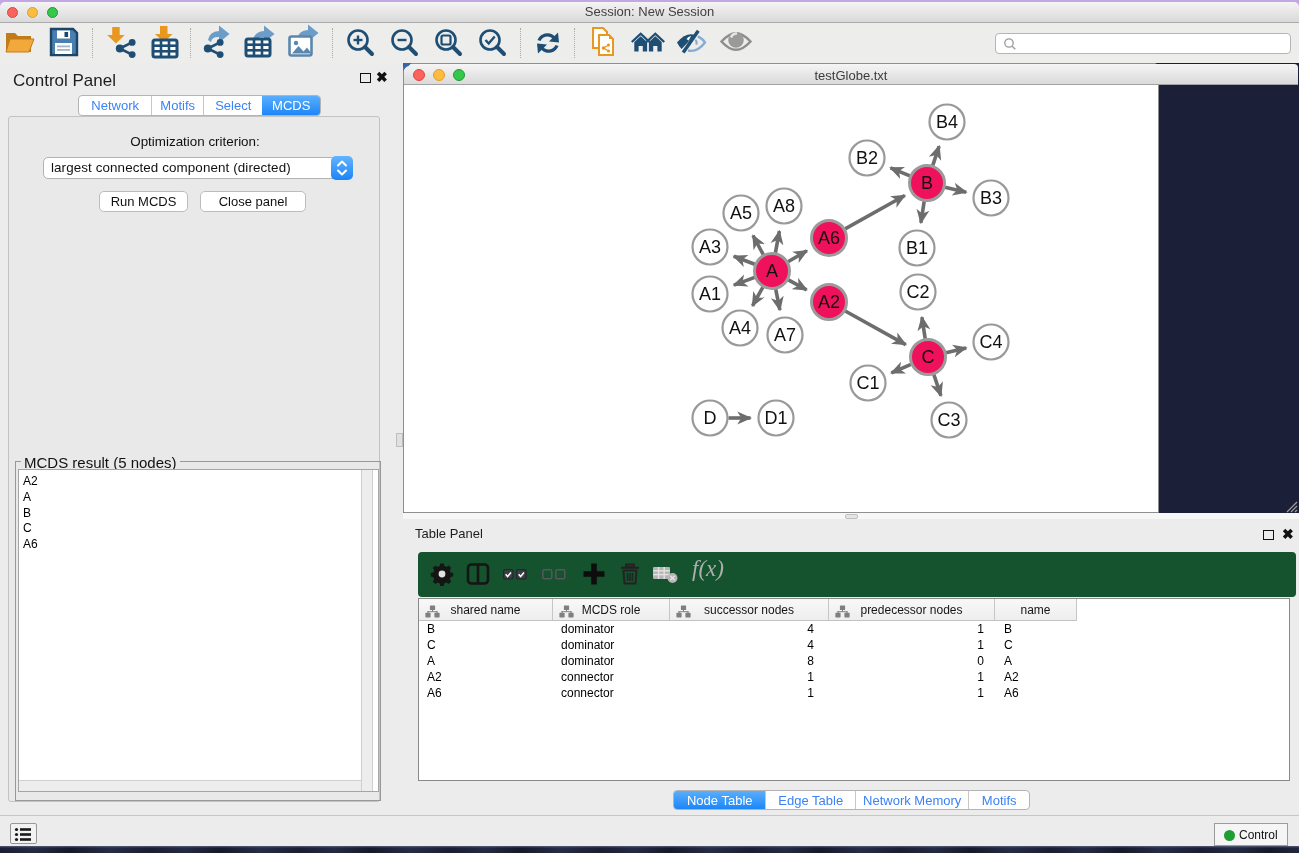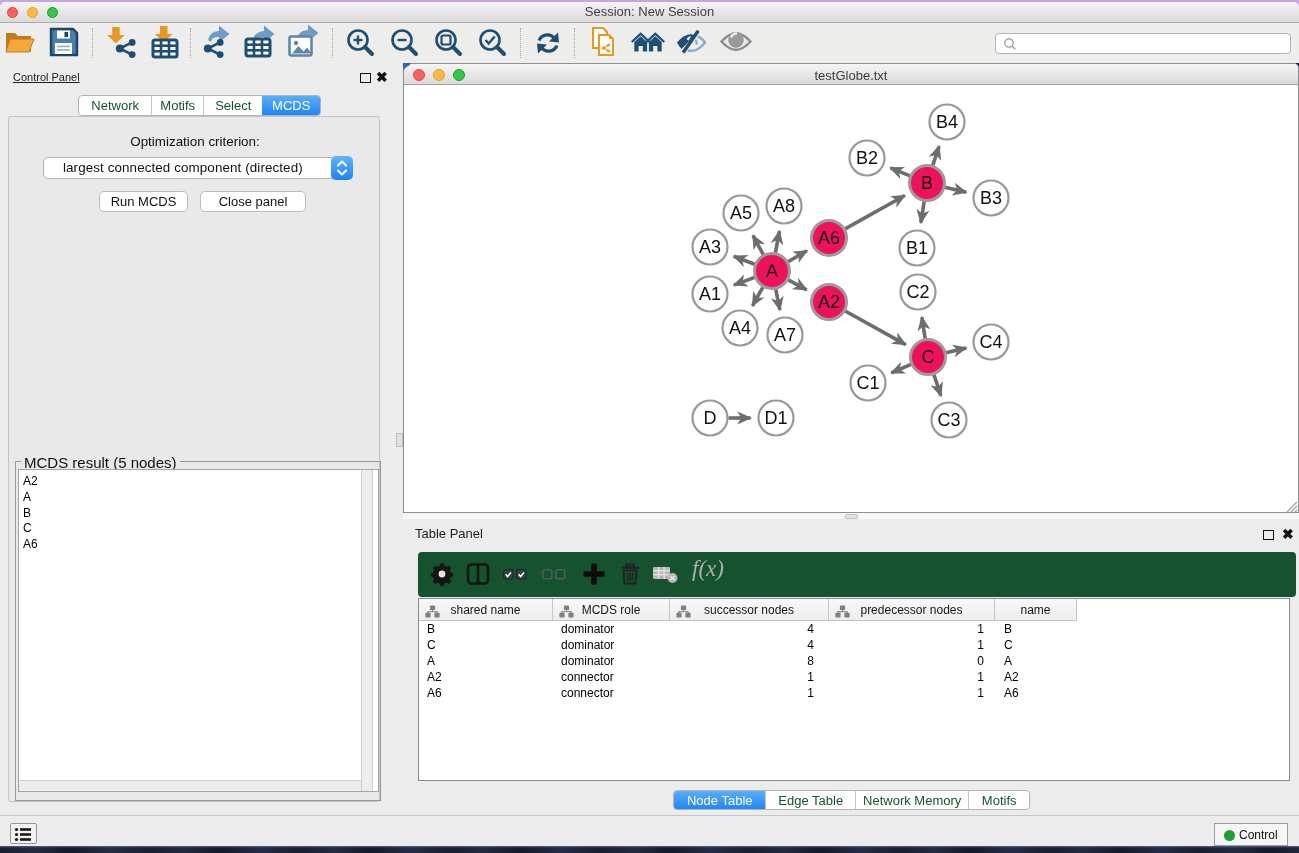--- a/index.html
+++ b/index.html
@@ -19,50 +19,50 @@
 #titletext { left:0; top:4px; width:1299px; text-align:center; font-size:13px; color:#404040; }
 
 
 #toolbar { left:0; top:23px; width:1299px; height:40px; background:#ededec; }
 .tsep { top:5px; width:0; height:30px; border-left:1px dotted #a9a9a9; }
 #searchbox { left:995px; top:10px; width:296px; height:21px; background:#fff;
   border:1px solid #b5b5b5; border-radius:4px; }
 
 
 #cpanel { left:0; top:63px; width:403px; height:752px; background:#ececec; }
-#cptitle { left:13px; top:8px; font-size:11px; color:#1d1d1d;text-decoration:underline; }
+#cptitle { left:13px; top:8px; font-size:17px; color:#1d1d1d; }
 .floatico { width:11px; height:10px; border:1.5px solid #111; }
 .closeico { font-size:14px; color:#111; font-weight:bold; }
 
 .seg { display:flex; border:1px solid #b4b4b4; border-radius:4px; background:#fff; overflow:hidden; }
-.seg div { font-size:13px; color:#14532d; text-align:center; line-height:19px; border-left:1px solid #c8c8c8; }
+.seg div { font-size:13px; color:#3b82f6; text-align:center; line-height:19px; border-left:1px solid #c8c8c8; }
 .seg div:first-child { border-left:none; }
 .seg div.sel { background:linear-gradient(#5aaefc,#1d86f9); color:#fff; border-left:none; }
 #cptabs { left:78px; top:32px; width:243px; height:21px; }
 #cptabs .s1{width:73px;} #cptabs .s2{width:52px;} #cptabs .s3{width:60px;} #cptabs .s4{width:58px;}
 #cpbody { left:8px; top:53px; width:372px; height:686px; background:#e9e9e9;
   border:1px solid #c3c3c3; border-radius:3px; }
 #optlabel { left:0; top:71px; width:390px; text-align:center; font-size:13.4px; color:#111; }
 #dropdown { left:43px; top:94px; width:309px; height:22px; background:#fff;
-  border:1px solid #b2b2b2; border-radius:5px; font-size:13.4px; color:#111; line-height:20px; padding-left:19px; letter-spacing:0.1px; }
+  border:1px solid #b2b2b2; border-radius:5px; font-size:13.4px; color:#111; line-height:20px; padding-left:7px; letter-spacing:0.1px; }
 #dropbtn { left:331px; top:93px; width:22px; height:24px; border-radius:5px;
   background:linear-gradient(#64b4fd,#1b84f8); }
 .btn { background:#fff; border:1px solid #bcbcbc; border-radius:5px; font-size:13px;
   color:#111; text-align:center; line-height:19px; height:21px; }
 #runbtn { left:99px; top:128px; width:89px; }
 #closebtn { left:200px; top:128px; width:106px; }
 #fieldset { left:15px; top:398px; width:366px; height:340px; border:1px solid #989898; }
 #fslegend { left:21px; top:391px; font-size:15px; color:#111; background:#e9e9e9; padding:0 3px; }
 #mlist { left:18px; top:406px; width:361px; height:323px; background:#fff; border:1px solid #a5a5a5; }
 #mlist .item { font-size:12px; color:#000; padding-left:4px; line-height:15.8px; }
 #mlist .item:first-child { padding-top:4px; }
 #mscroll { right:5px; top:0px; width:12px; height:321px; background:#ededed; border-left:1px solid #cfcfcf; border-right:1px solid #cfcfcf; }
 
 
-#netwin { left:403px; top:63px; width:896px; height:450px; border:1px solid #8f8f8f;
+#netwin { left:403px; top:63px; width:756px; height:450px; border:1px solid #8f8f8f;
   border-radius:5px 5px 0 0; background:#fff; }
 #nettitle { left:0; top:0; width:894px; height:21px; background:linear-gradient(#f5f5f5,#dadada);
   border-bottom:1px solid #a2a2a2; border-radius:4px 4px 0 0; }
 #nettitle .t1 { left:9px; width:12px; height:12px; background:#f9625d; border:1px solid #e0443e; }
 #nettitle .t2 { left:29px; width:12px; height:12px; background:#fdbc40; border:1px solid #dfa023; }
 #nettitle .t3 { left:49px; width:12px; height:12px; background:#34c84a; border:1px solid #1f9a31; }
 #nettitletext { left:0; top:4px; width:894px; text-align:center; font-size:13px; color:#3c3c3c; }
 #divider { left:403px; top:513px; width:896px; height:6px; background:#f7f7f7; }
 #divgrip { left:845px; top:514px; width:13px; height:5px; background:#e4e4e4; border:1px solid #c0c0c0; border-radius:2px; }
 #lefthandle { left:396px; top:433px; width:7px; height:14px; background:#e0e0e0; border:1px solid #bdbdbd; }

